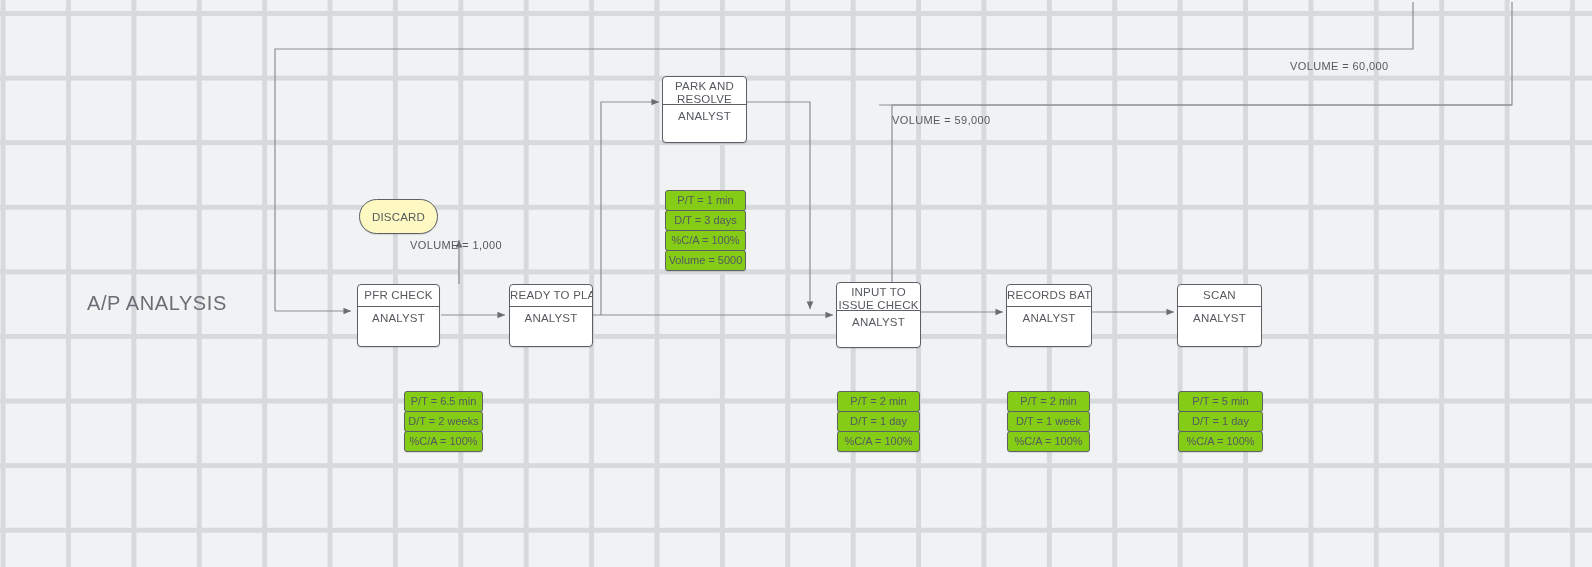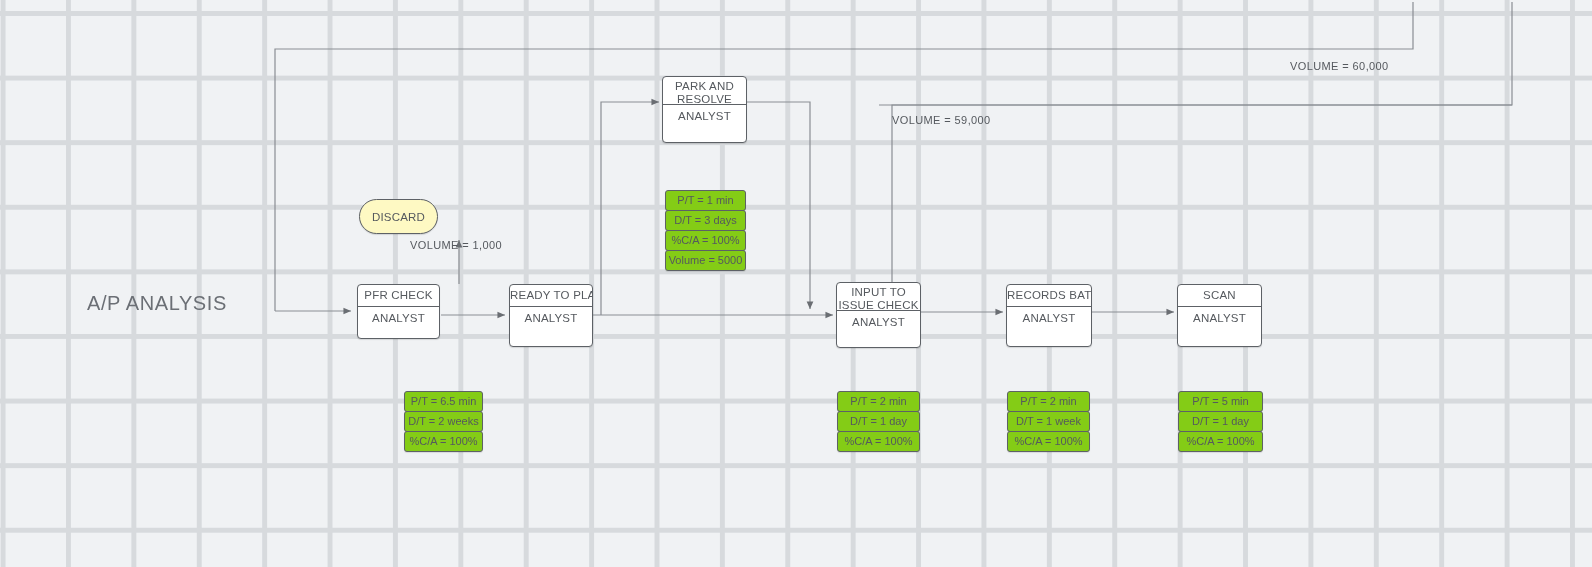--- a/index.html
+++ b/index.html
@@ -100,21 +100,21 @@
   <div id="page-title">A/P ANALYSIS</div>
 
   <div class="vlabel" style="left:410px;top:239px;">VOLUME = 1,000</div>
   <div class="vlabel" style="left:892px;top:114px;">VOLUME = 59,000</div>
   <div class="vlabel" style="left:1290px;top:60px;">VOLUME = 60,000</div>
 
   <div class="oval" style="left:359px;top:199px;width:79px;height:35px;line-height:35px;">
     <span>DISCARD</span>
   </div>
 
-  <div class="proc" style="left:357px;top:284px;width:83px;height:55px;">
+  <div class="proc" style="left:357px;top:284px;width:83px;height:63px;">
     <div class="ttl">PFR CHECK</div>
     <div class="role">ANALYST</div>
   </div>
 
   <div class="proc" style="left:509px;top:284px;width:84px;height:63px;">
     <div class="ttl">READY TO PLAY</div>
     <div class="role">ANALYST</div>
   </div>
 
   <div class="proc two" style="left:662px;top:76px;width:85px;height:67px;">

